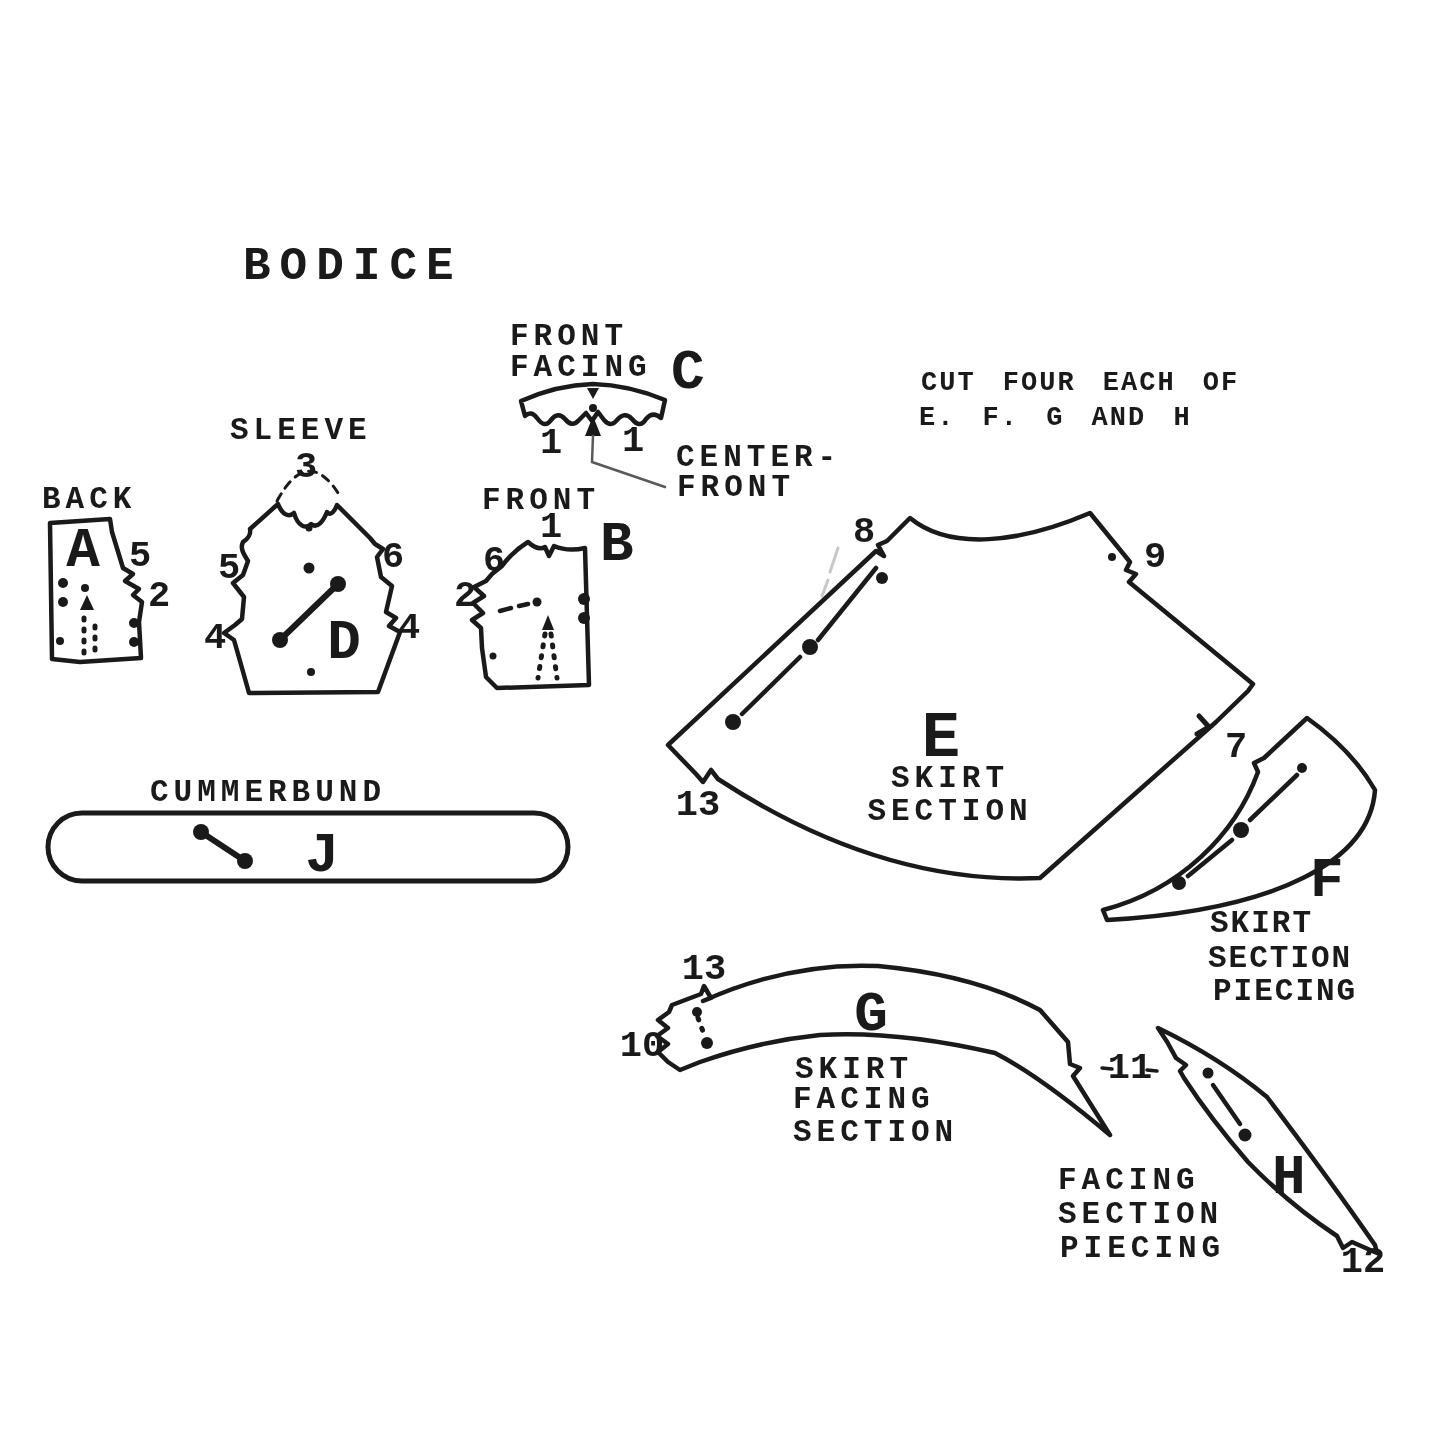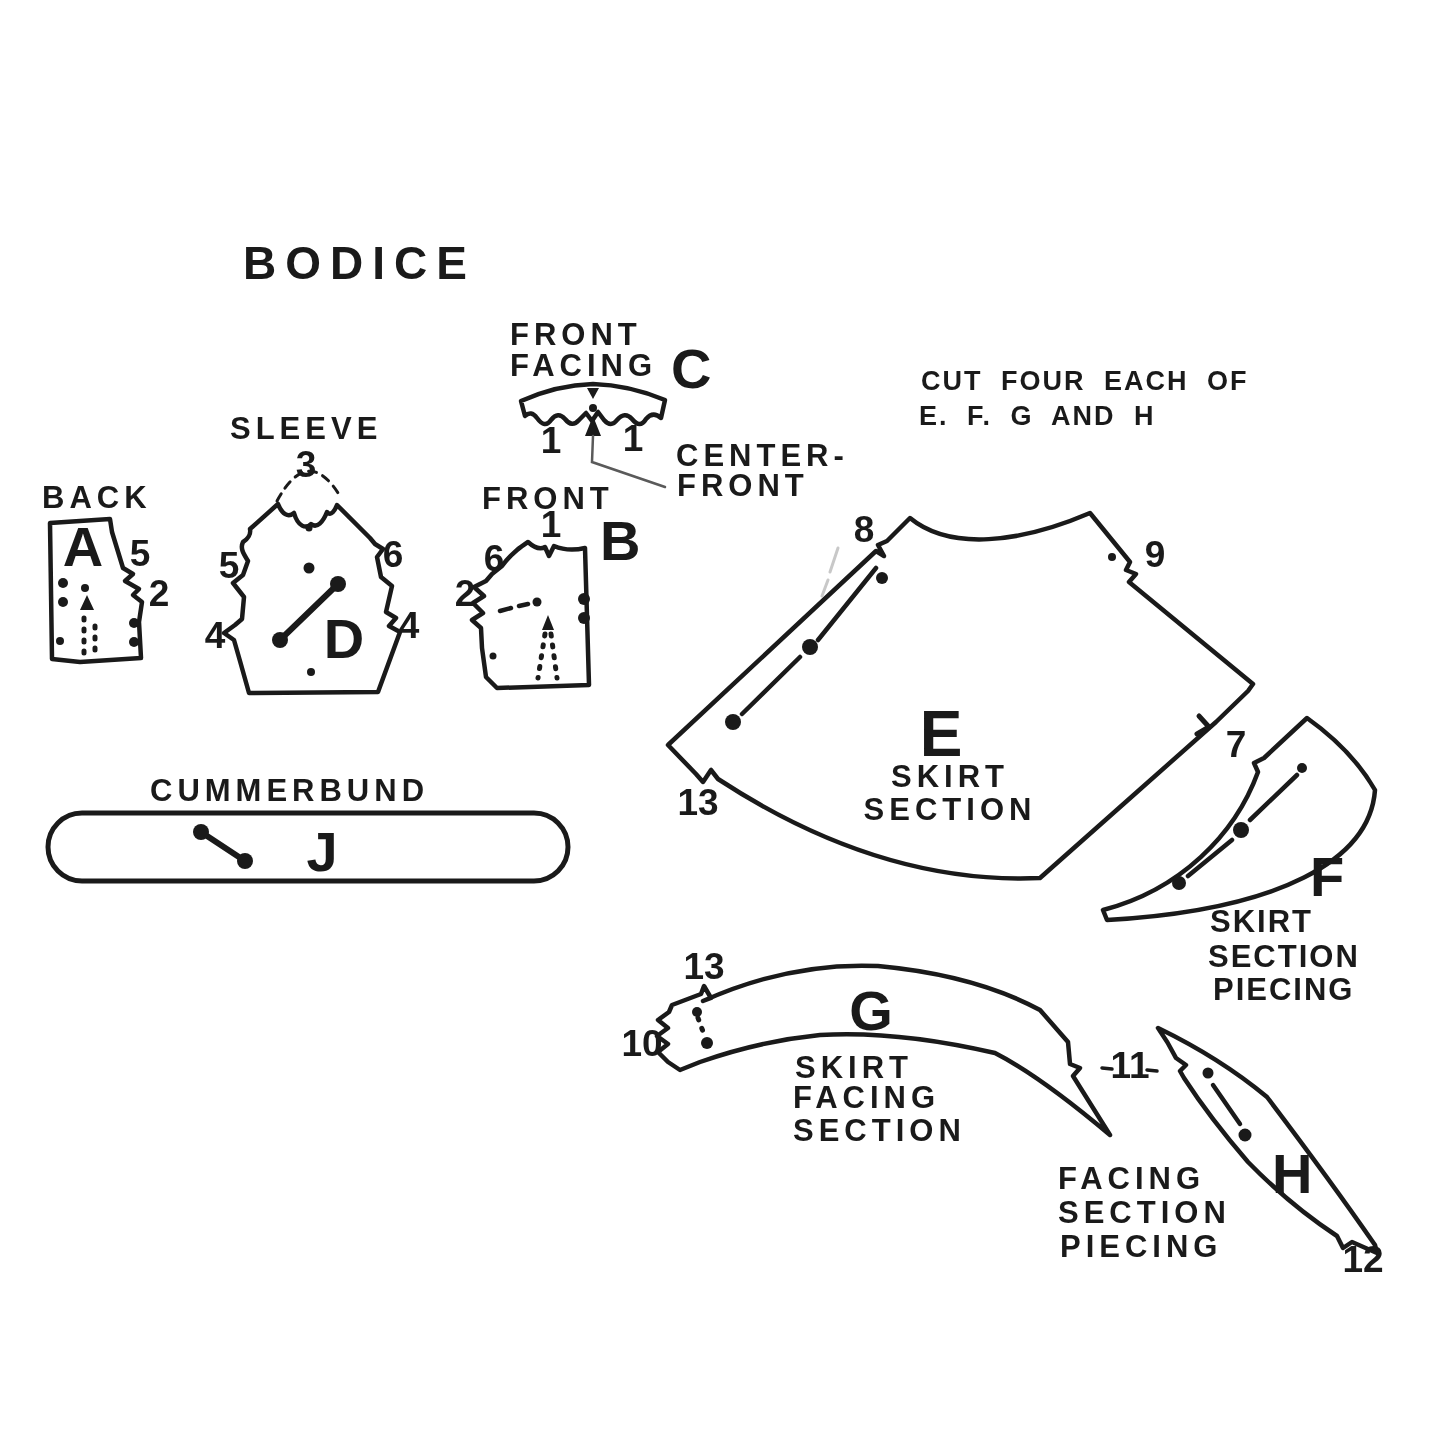--- a/index.html
+++ b/index.html
@@ -2,21 +2,21 @@
 <html style="--ink: #1a1a1a; --paper: #ffffff;"><head>
 <meta charset="utf-8">
 <style>
   :root { --ink: #1a1a1a; --paper: #ffffff; }
   html,body { margin:0; padding:0; background:#e8e8e8; }
   .sheet {
     position: relative;
     width: 1445px; height: 1445px;
     background: var(--paper);
     margin: 0 auto;
-    font-family: Liberation Sans, sans-serif;
+    font-family: Liberation Mono, monospace;
   }
   svg { position:absolute; inset:0; width:100%; height:100%; }
   .outline { fill:#ffffff; stroke:var(--ink); stroke-width:4.5; stroke-linejoin:round; stroke-linecap:round; }
   .mark    { fill:none; stroke:var(--ink); stroke-width:4.5; stroke-linecap:round; stroke-linejoin:round; }
   .grain   { fill:none; stroke:var(--ink); stroke-width:6; stroke-linecap:round; }
   .dashed  { fill:none; stroke:var(--ink); stroke-width:3; stroke-dasharray:8 7; stroke-linecap:round; }
   .dotted  { fill:none; stroke:var(--ink); stroke-width:5; stroke-dasharray:2 9; stroke-linecap:round; }
   .leader  { fill:none; stroke:#5a5a5a; stroke-width:2.5; stroke-linecap:round; }
   .faint   { fill:none; stroke:#9a9a9a; stroke-width:3; stroke-linecap:round; opacity:.55; }
   .dot     { fill:var(--ink); stroke:none; }

